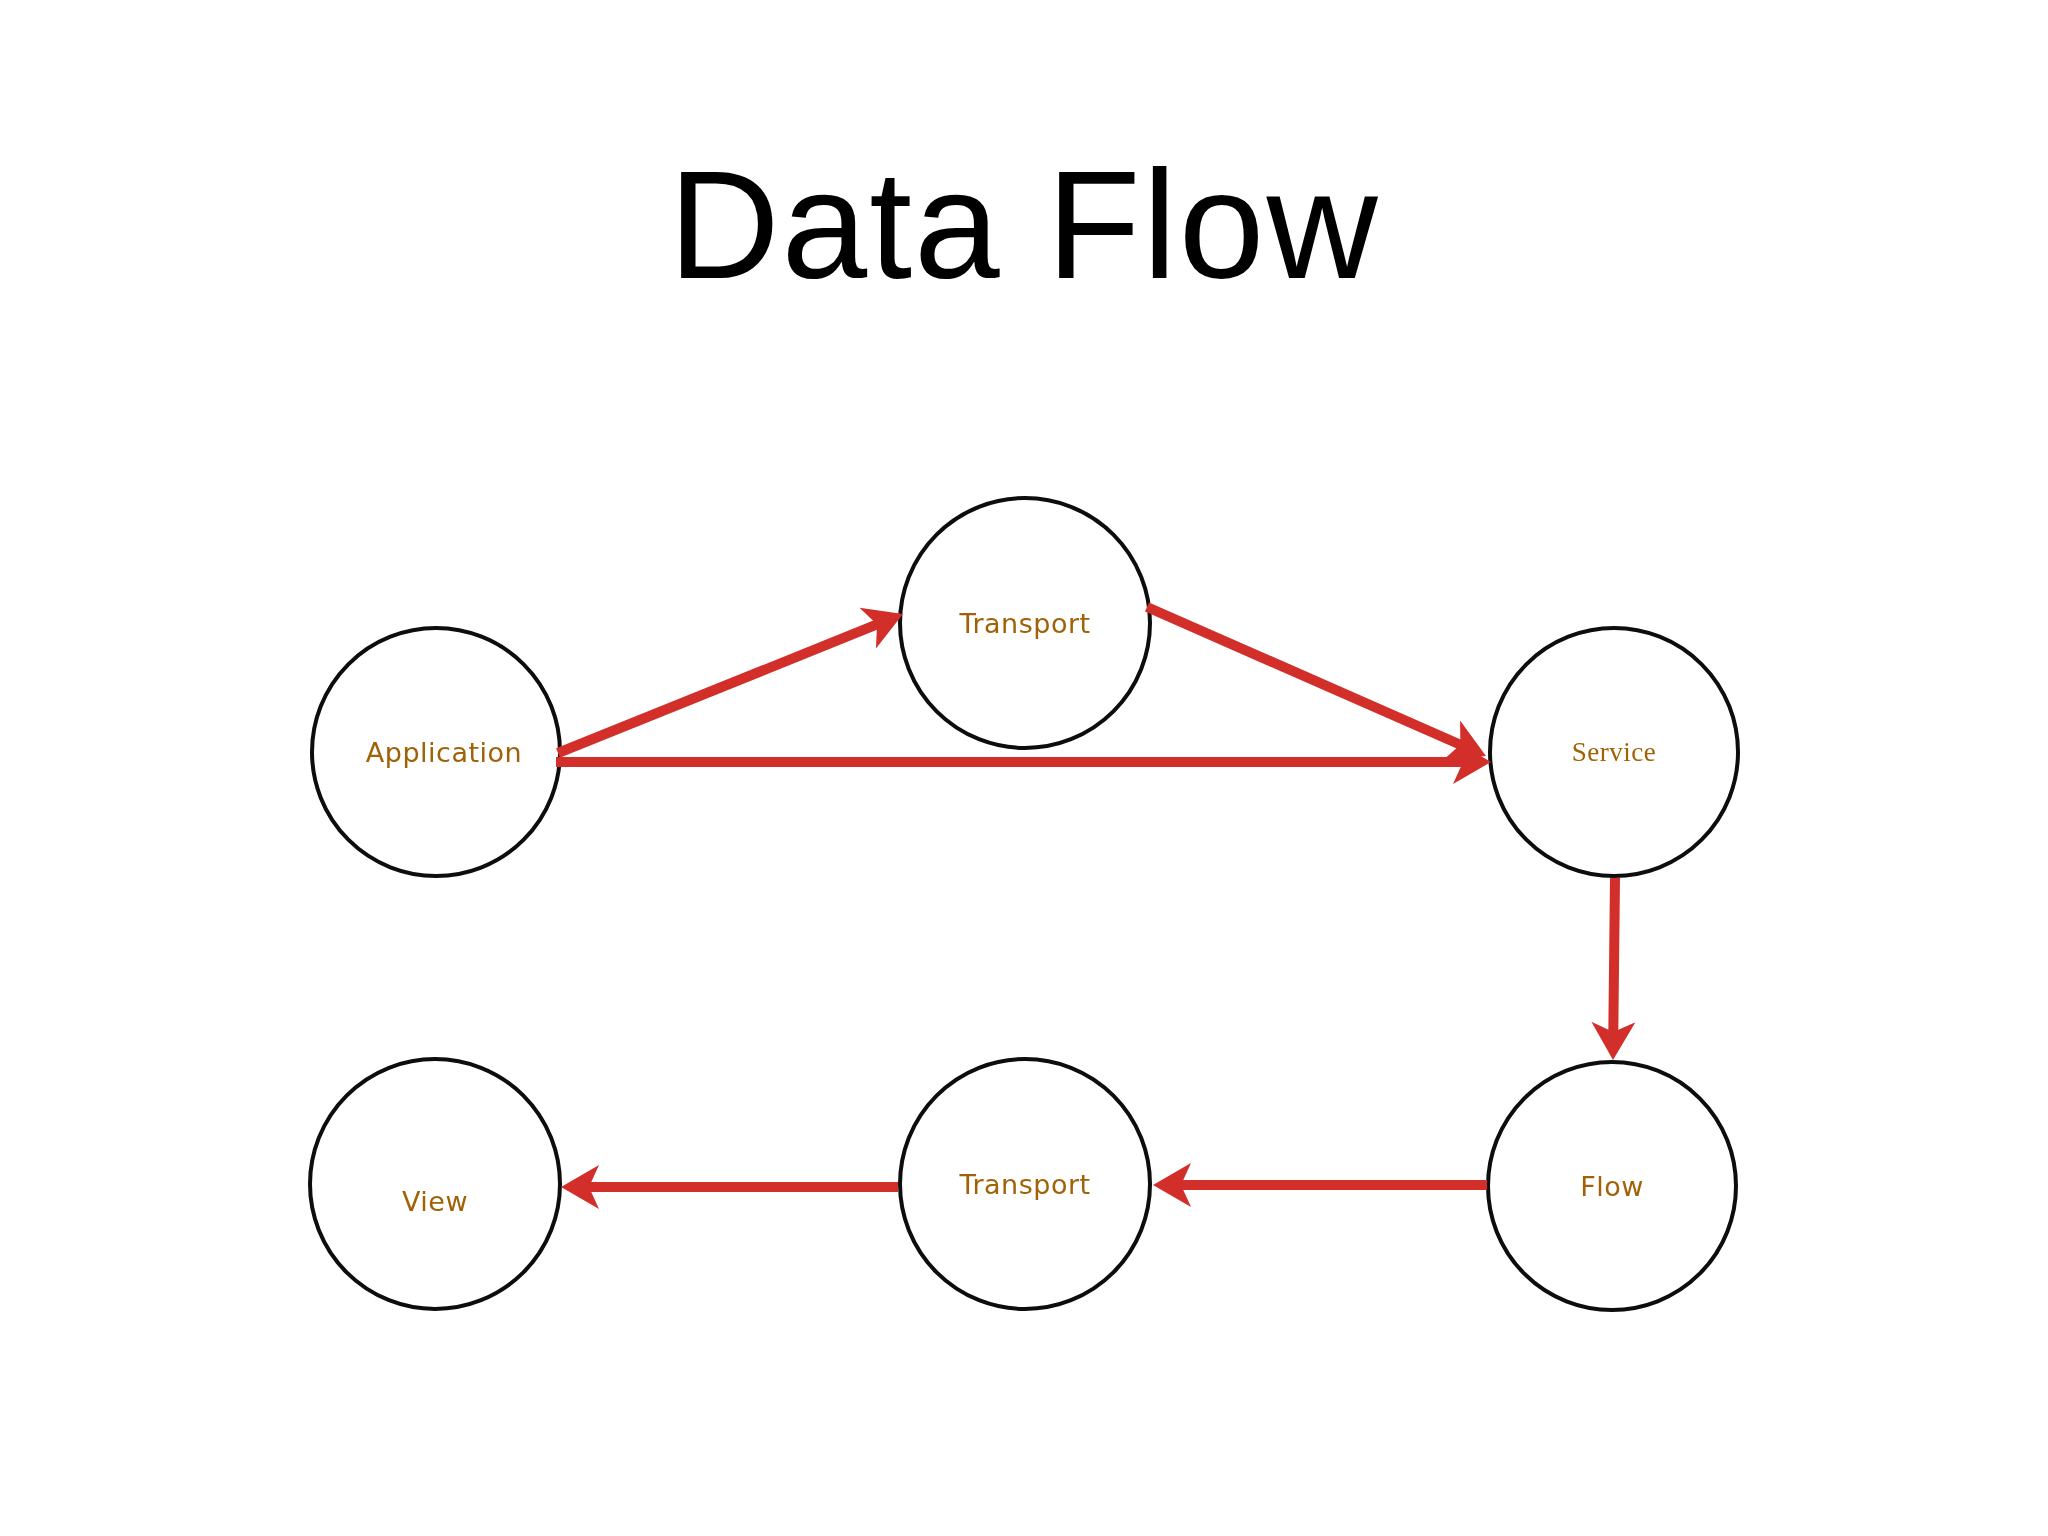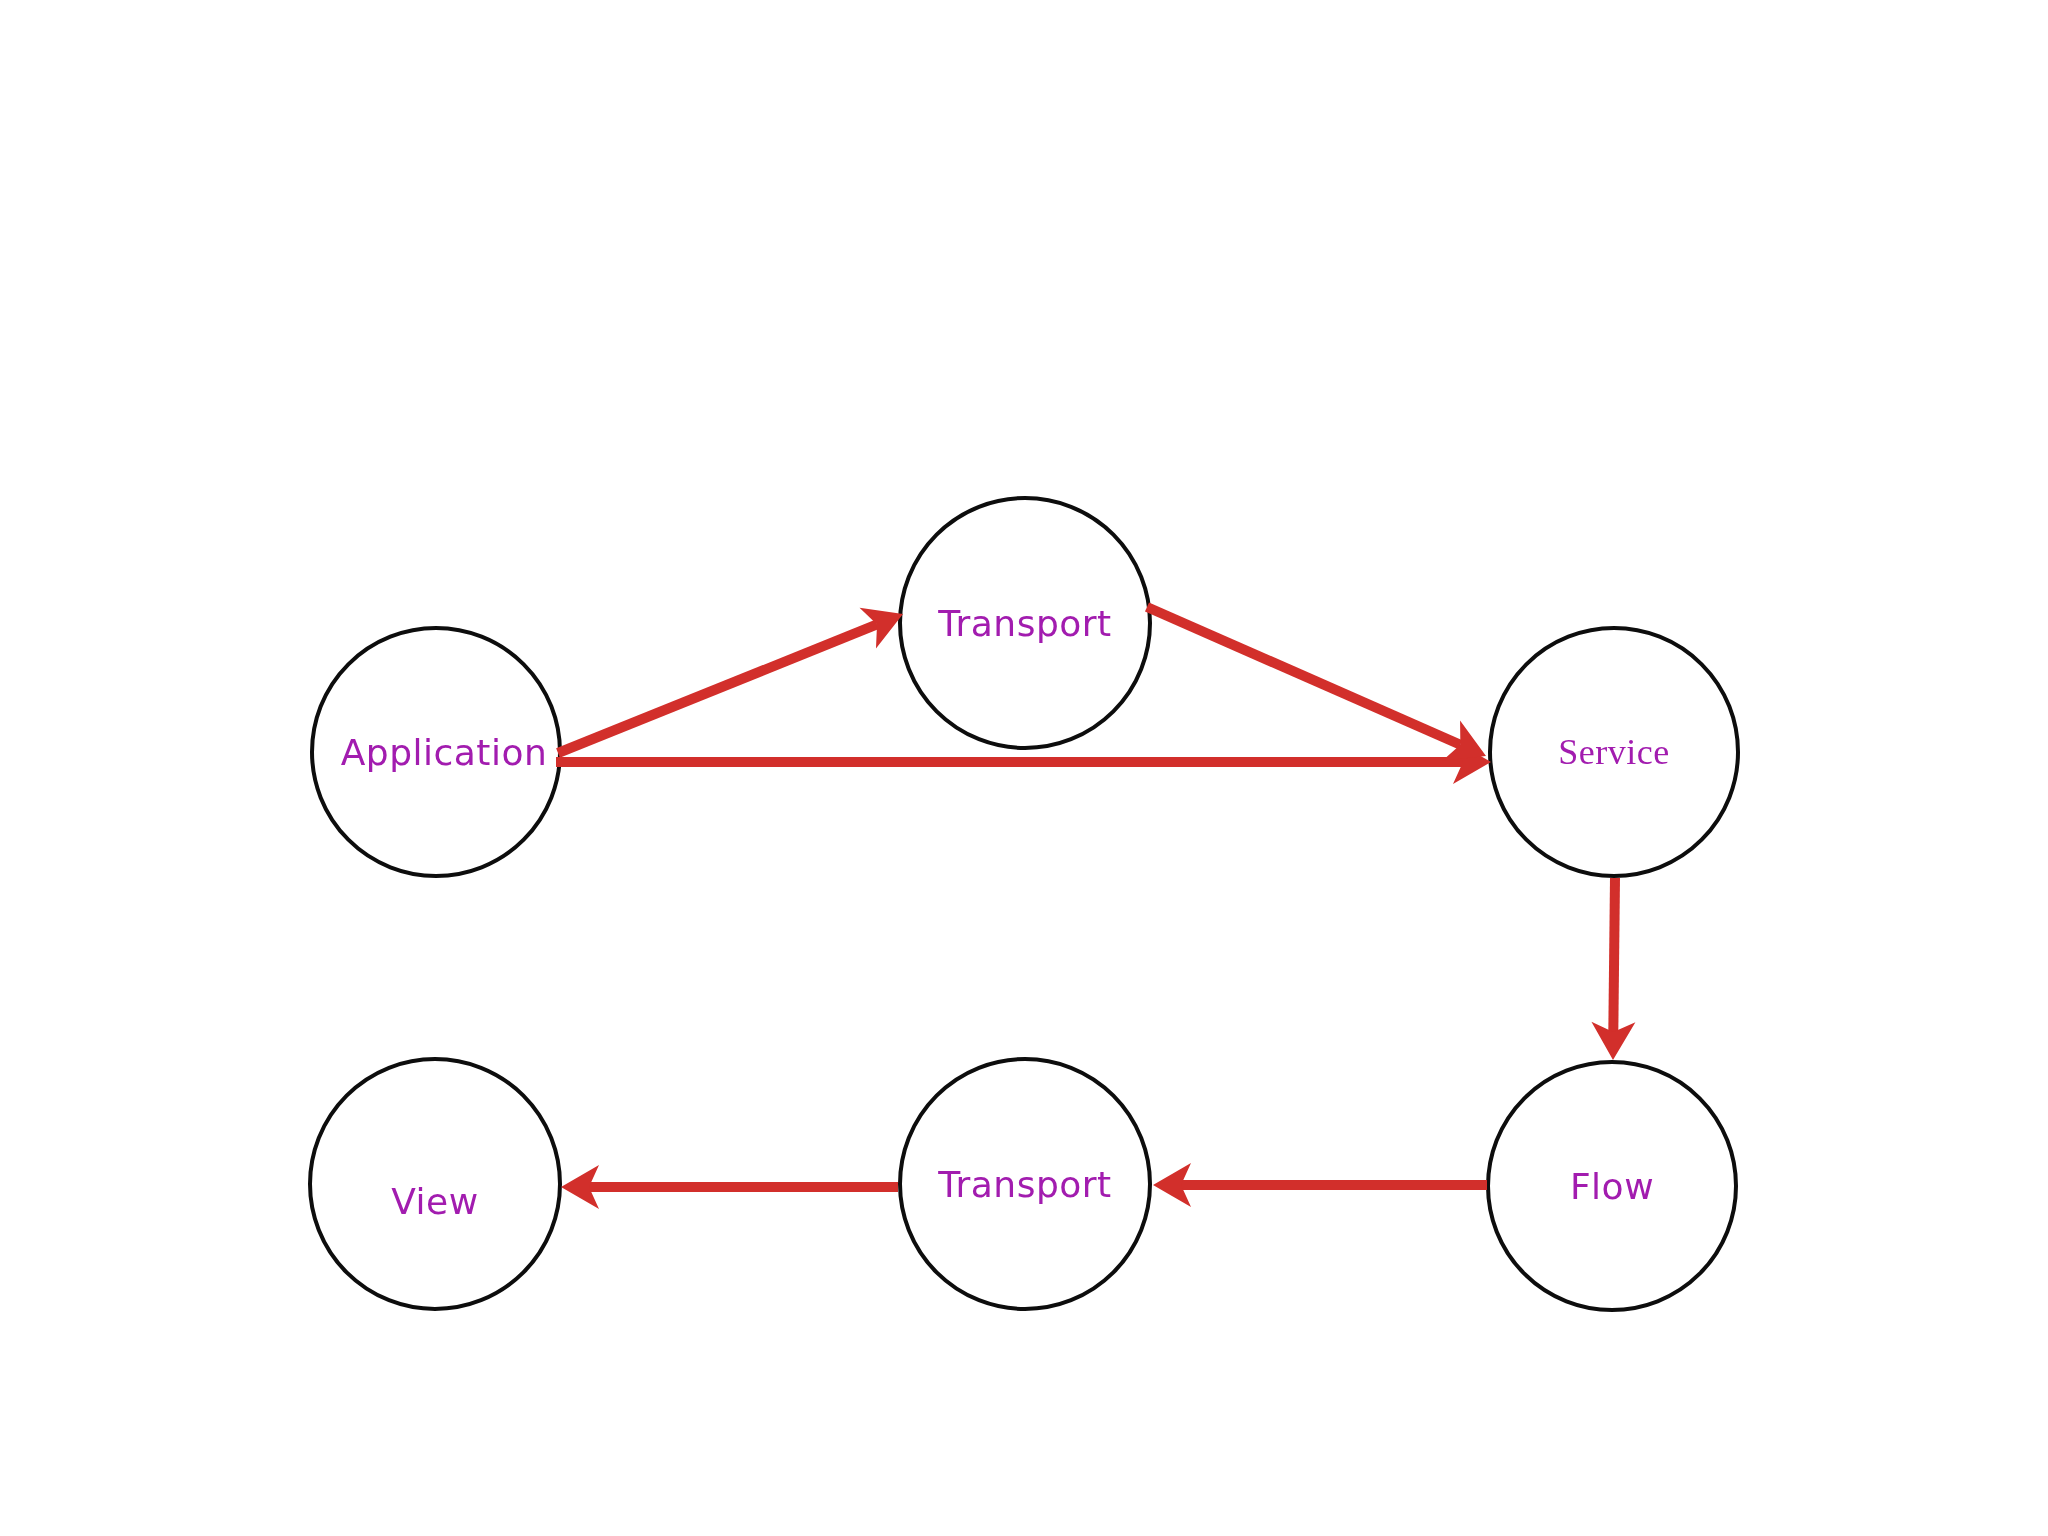--- a/index.html
+++ b/index.html
@@ -33,30 +33,31 @@
     position: absolute;
     top: 0;
     left: 0;
     width: 2048px;
     height: 1536px;
   }
   .node-label {
     position: absolute;
     transform: translate(-50%, -50%);
     font-family: "DejaVu Sans", sans-serif;
-    font-size: 36px;
+    font-size: 27px;
     letter-spacing: 0.5px;
-    color: #a21caf;
+    color: #a16207;
     white-space: nowrap;
   }
 </style>
 </head>
 <body>
 
 <main class="canvas">
+  <h1 class="title">Data Flow</h1>
   <svg class="diagram-svg" viewBox="0 0 2048 1536" xmlns="http://www.w3.org/2000/svg">
       <circle cx="436" cy="752" r="124" fill="#ffffff" stroke="#0d0d0d" stroke-width="4"></circle>
       <circle cx="1025" cy="623" r="125" fill="#ffffff" stroke="#0d0d0d" stroke-width="4"></circle>
       <circle cx="1614" cy="752" r="124" fill="#ffffff" stroke="#0d0d0d" stroke-width="4"></circle>
       <circle cx="1612" cy="1186" r="124" fill="#ffffff" stroke="#0d0d0d" stroke-width="4"></circle>
       <circle cx="1025" cy="1184" r="125" fill="#ffffff" stroke="#0d0d0d" stroke-width="4"></circle>
       <circle cx="435" cy="1184" r="125" fill="#ffffff" stroke="#0d0d0d" stroke-width="4"></circle>
       <line x1="558" y1="753" x2="877.0286919822202" y2="624.4638023607866" stroke="#d22f2b" stroke-width="10"></line>
       <path d="M 903 614 L 859.5316658352522 607.7948469042406 L 877.0286919822202 624.4638023607866 L 875.974783830774 648.6069023607517 Z" fill="#d22f2b"></path>
       <line x1="556" y1="762" x2="1463" y2="762" stroke="#d22f2b" stroke-width="10"></line>

